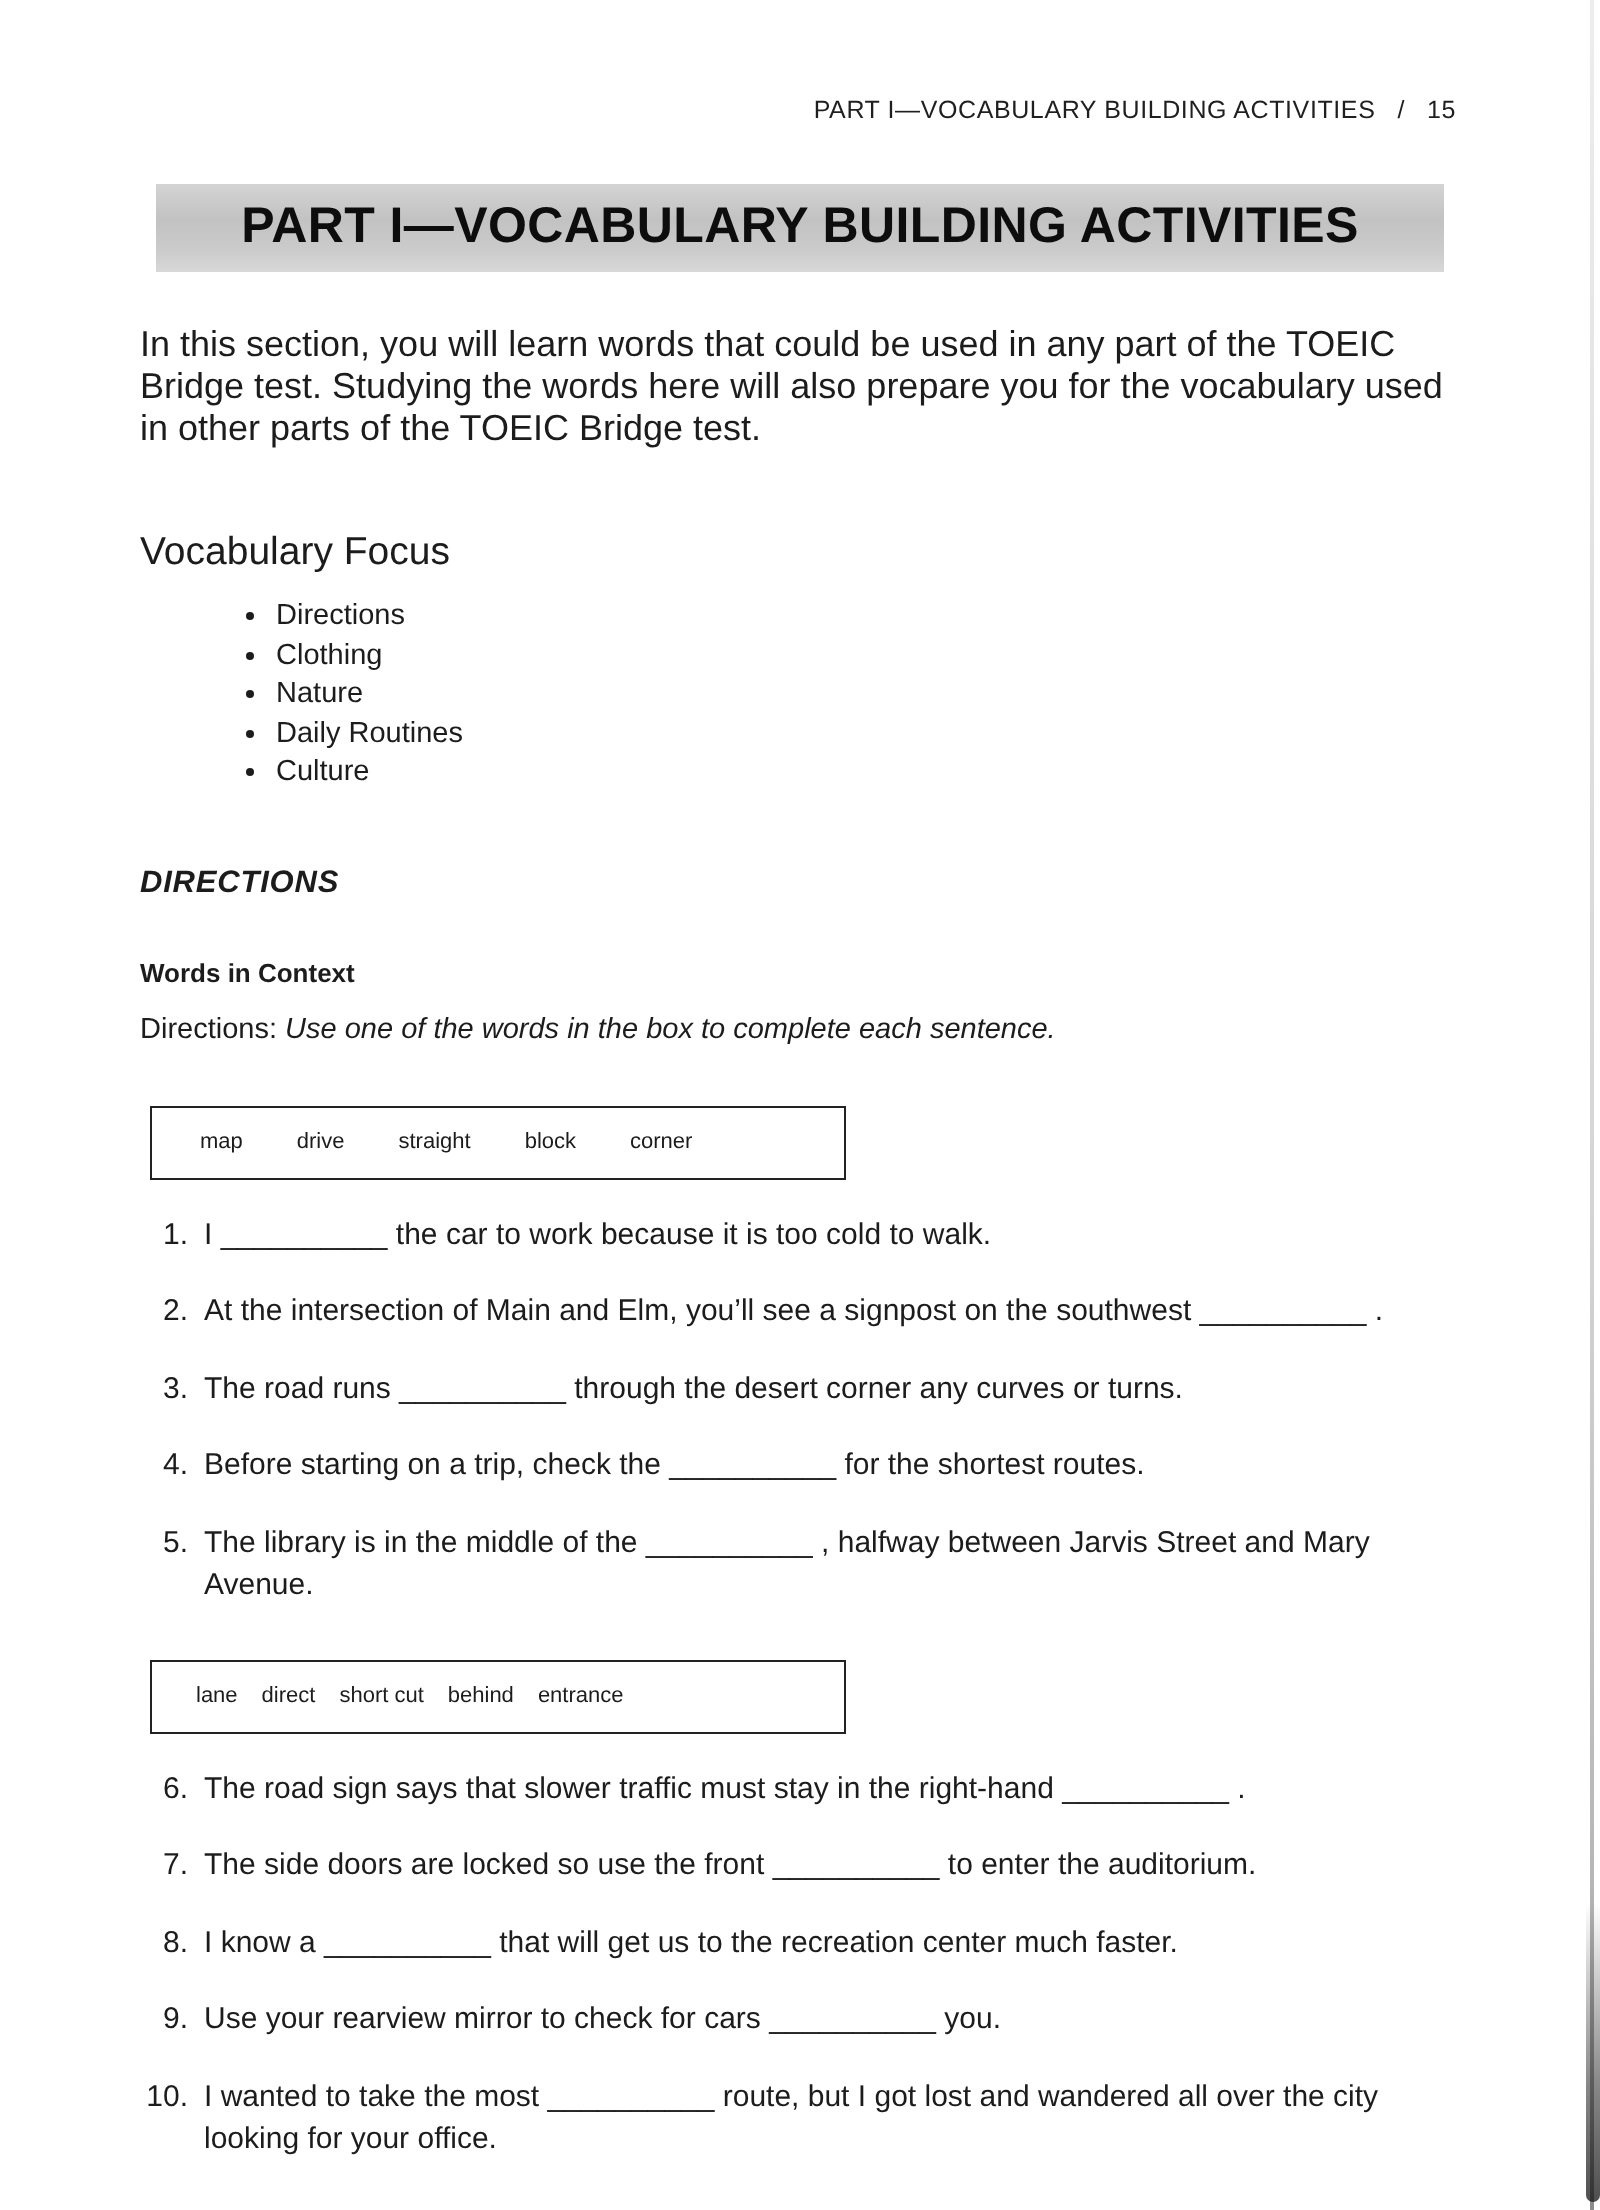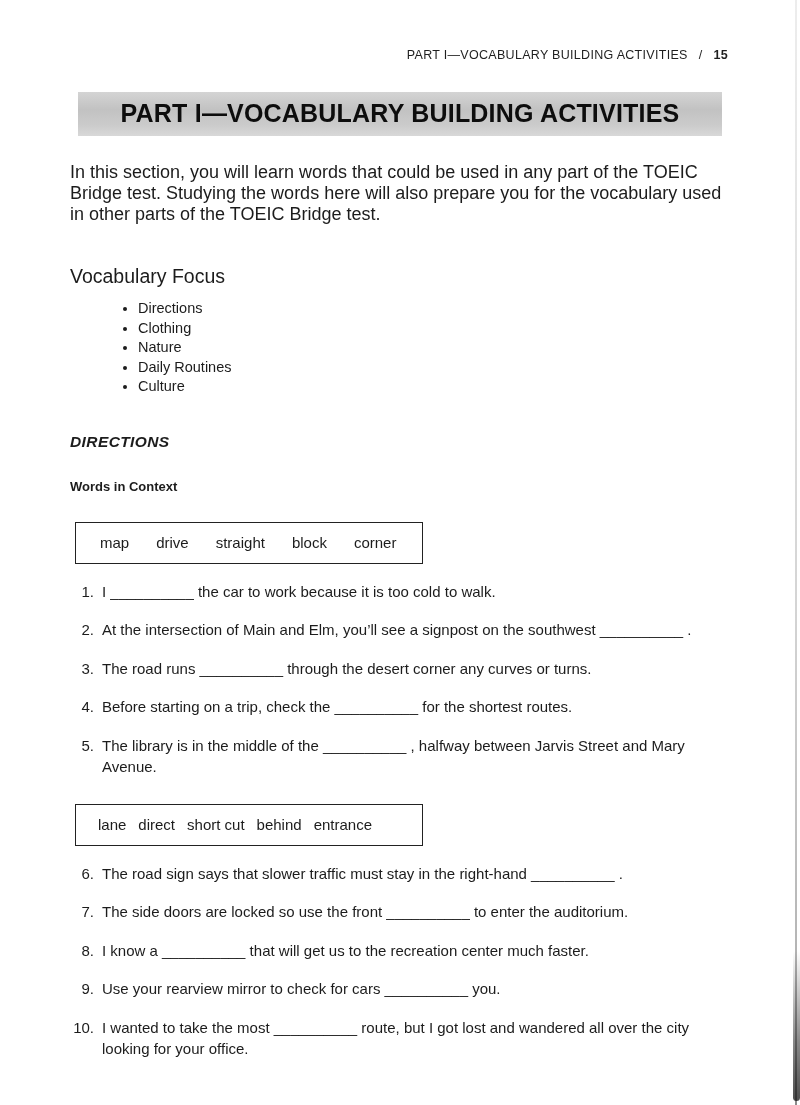--- a/index.html
+++ b/index.html
@@ -16,21 +16,21 @@
   }
   
   .running-head {
     text-align: right;
     font-size: 12.5px;
     letter-spacing: .3px;
     color: #1f1f1f;
     padding-right: 2px;
   }
   .rh-sep { margin: 0 11px; }
-  .rh-page { font-weight: bold; }
+  .rh-page { font-weight: normal; }
   
   .title-banner {
     margin: 30px 8px 0 8px;
     background: linear-gradient(180deg, #d4d4d4 0%, #c2c2c2 40%, #cbcbcb 75%, #d8d8d8 100%);
     padding: 7px 6px 8px 6px;
     text-align: center;
   }
   .title-text {
     font-size: 25px;
     font-weight: bold;
@@ -78,21 +78,21 @@
   }
   .instr-text { font-style: italic; }
   
   .word-box {
     margin: 28px 0 0 5px;
     border: 1.5px solid #222222;
     display: inline-flex;
     align-items: center;
     gap: 27px;
     padding: 11px 24px 12px 24px;
-    font-size: 15px;
+    font-size: 11px;
     min-width: 348px;
   }
   .word-box.second { margin-top: 26px; gap: 12px; padding-left: 22px; }
   
   .questions { margin-top: 9px; }
   .question {
     display: flex;
     margin-top: 17px;
     font-size: 15px;
     line-height: 21.5px;
@@ -146,20 +146,23 @@
     <li>Clothing</li>
     <li>Nature</li>
     <li>Daily Routines</li>
     <li>Culture</li>
   </ul>
 
   <h3 class="dir-heading">DIRECTIONS</h3>
 
   <h4 class="wic-heading">Words in Context</h4>
 
+  <p class="instructions">
+    <span class="instr-label">Directions: </span><span class="instr-text">Use one of the words in the box to complete each sentence.</span>
+  </p>
 
   <div class="word-box">
     <span class="word">map</span>
     <span class="word">drive</span>
     <span class="word">straight</span>
     <span class="word">block</span>
     <span class="word">corner</span>
   </div>
 
   <div class="questions">

